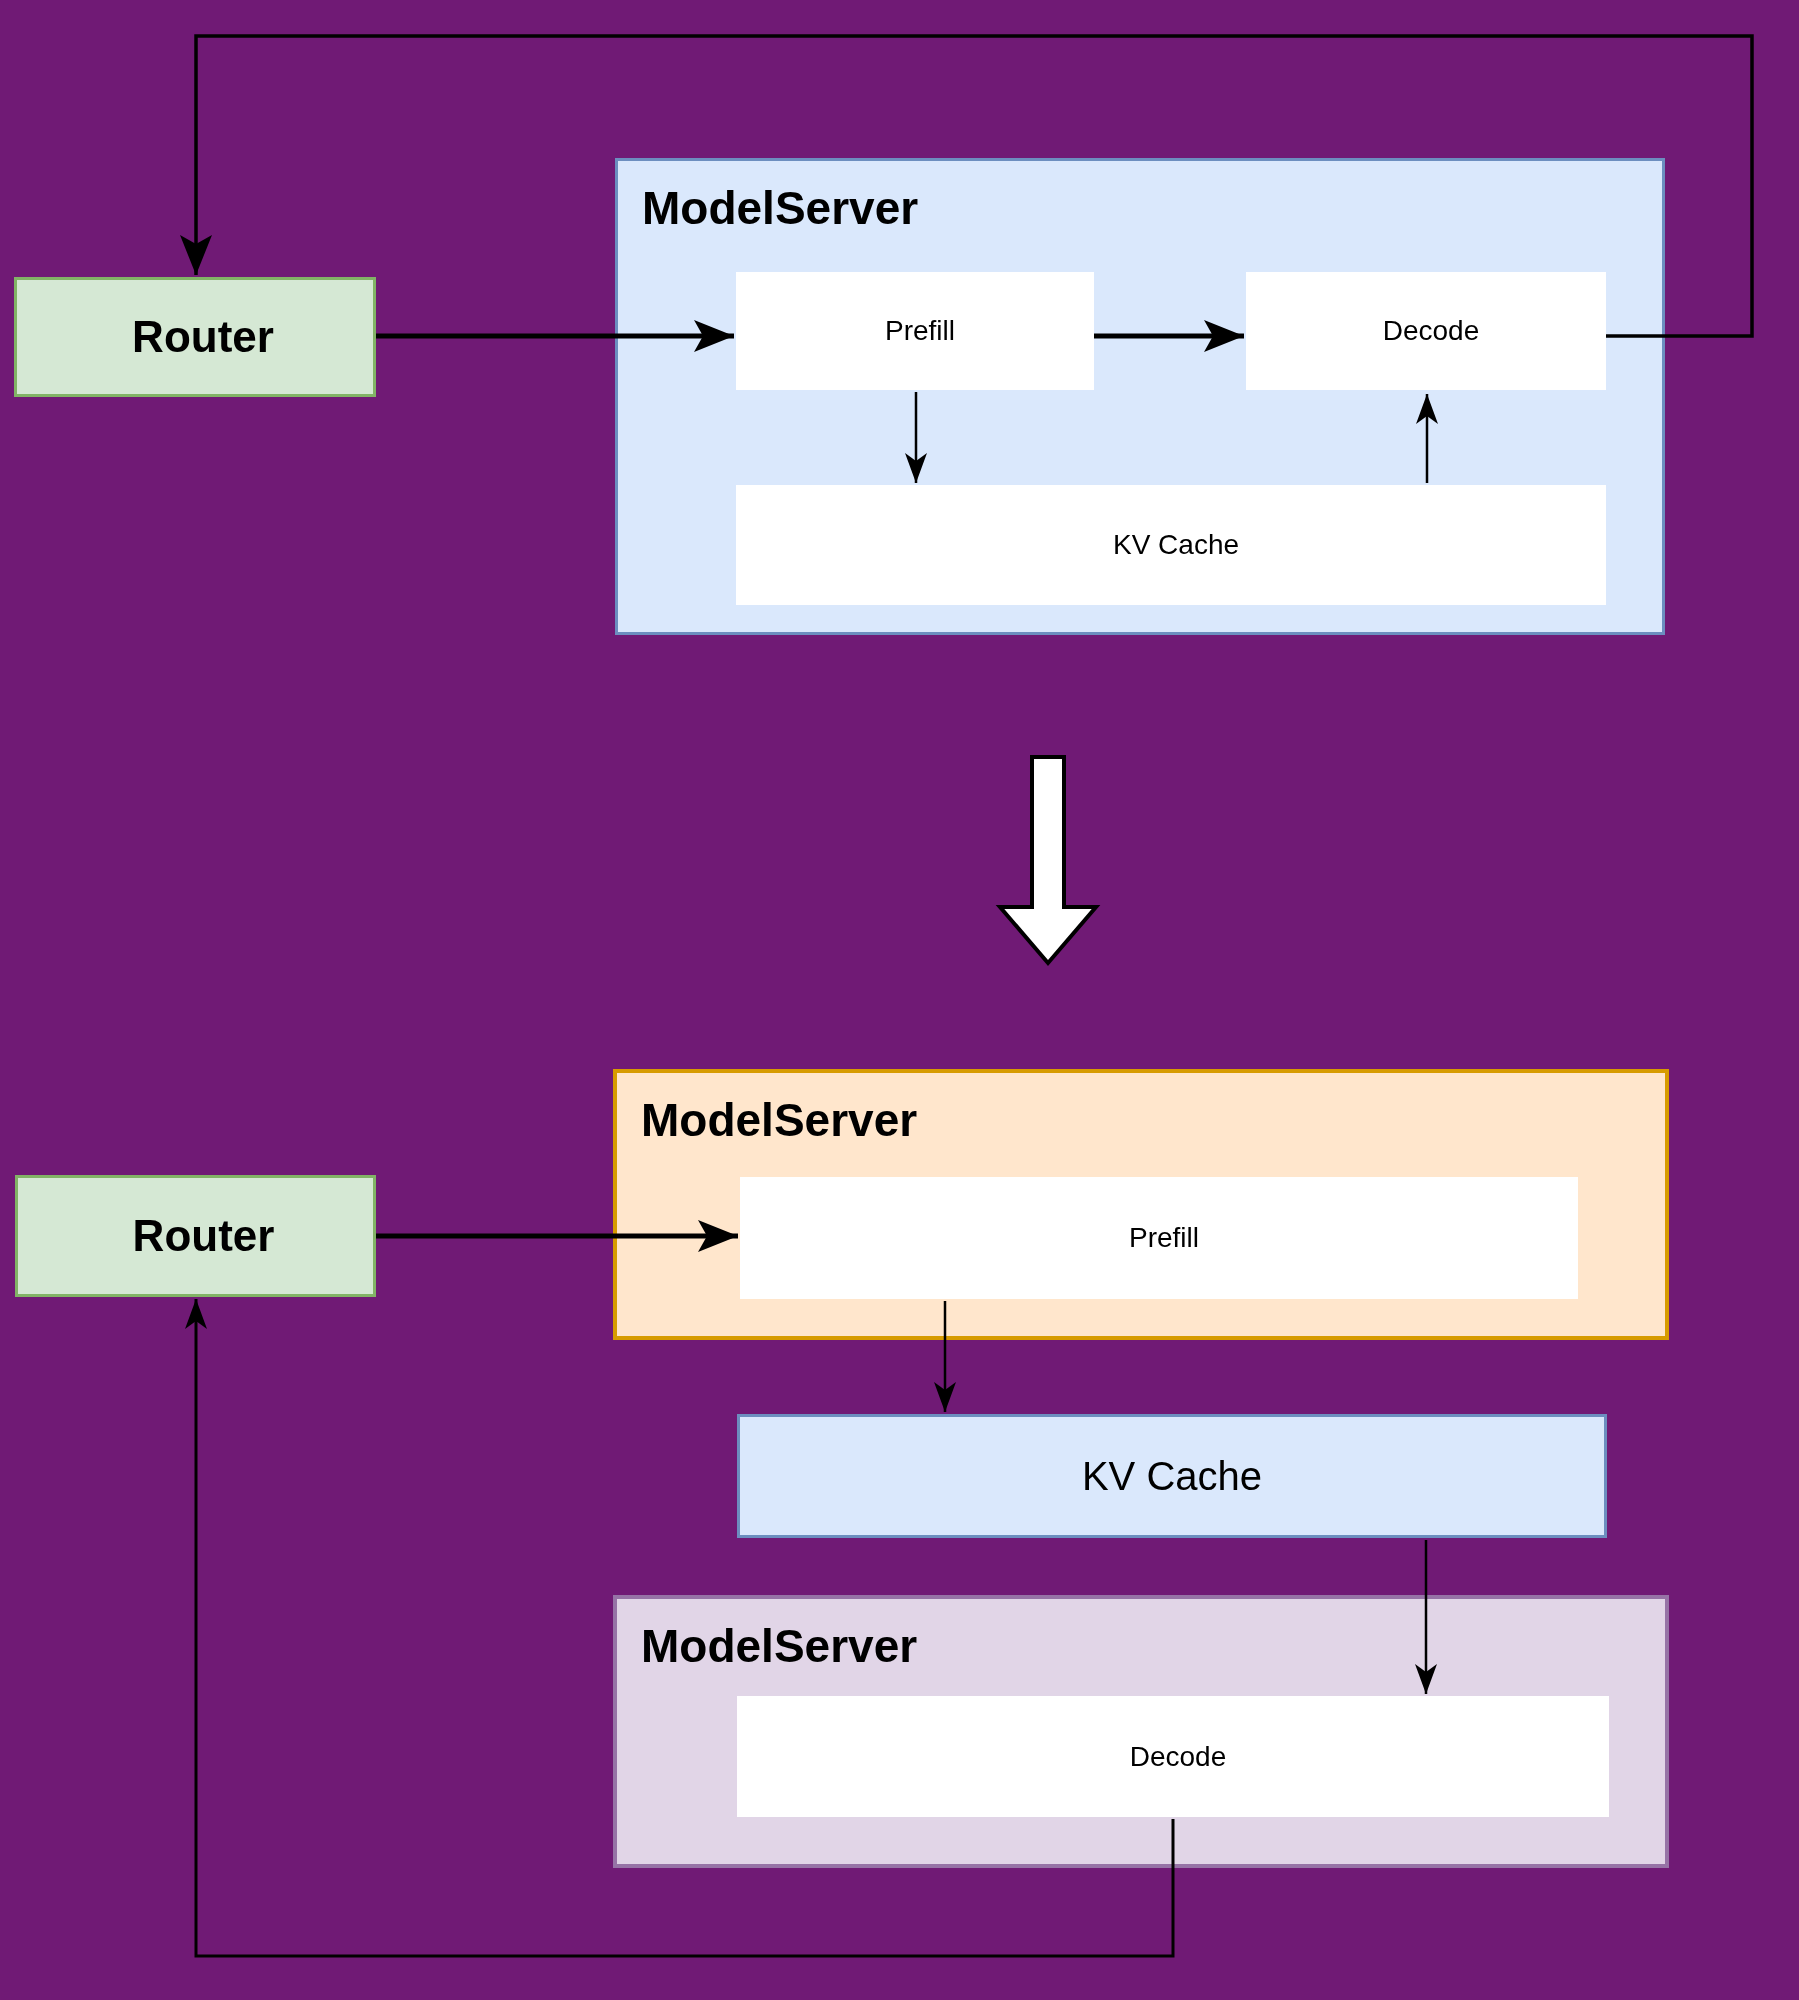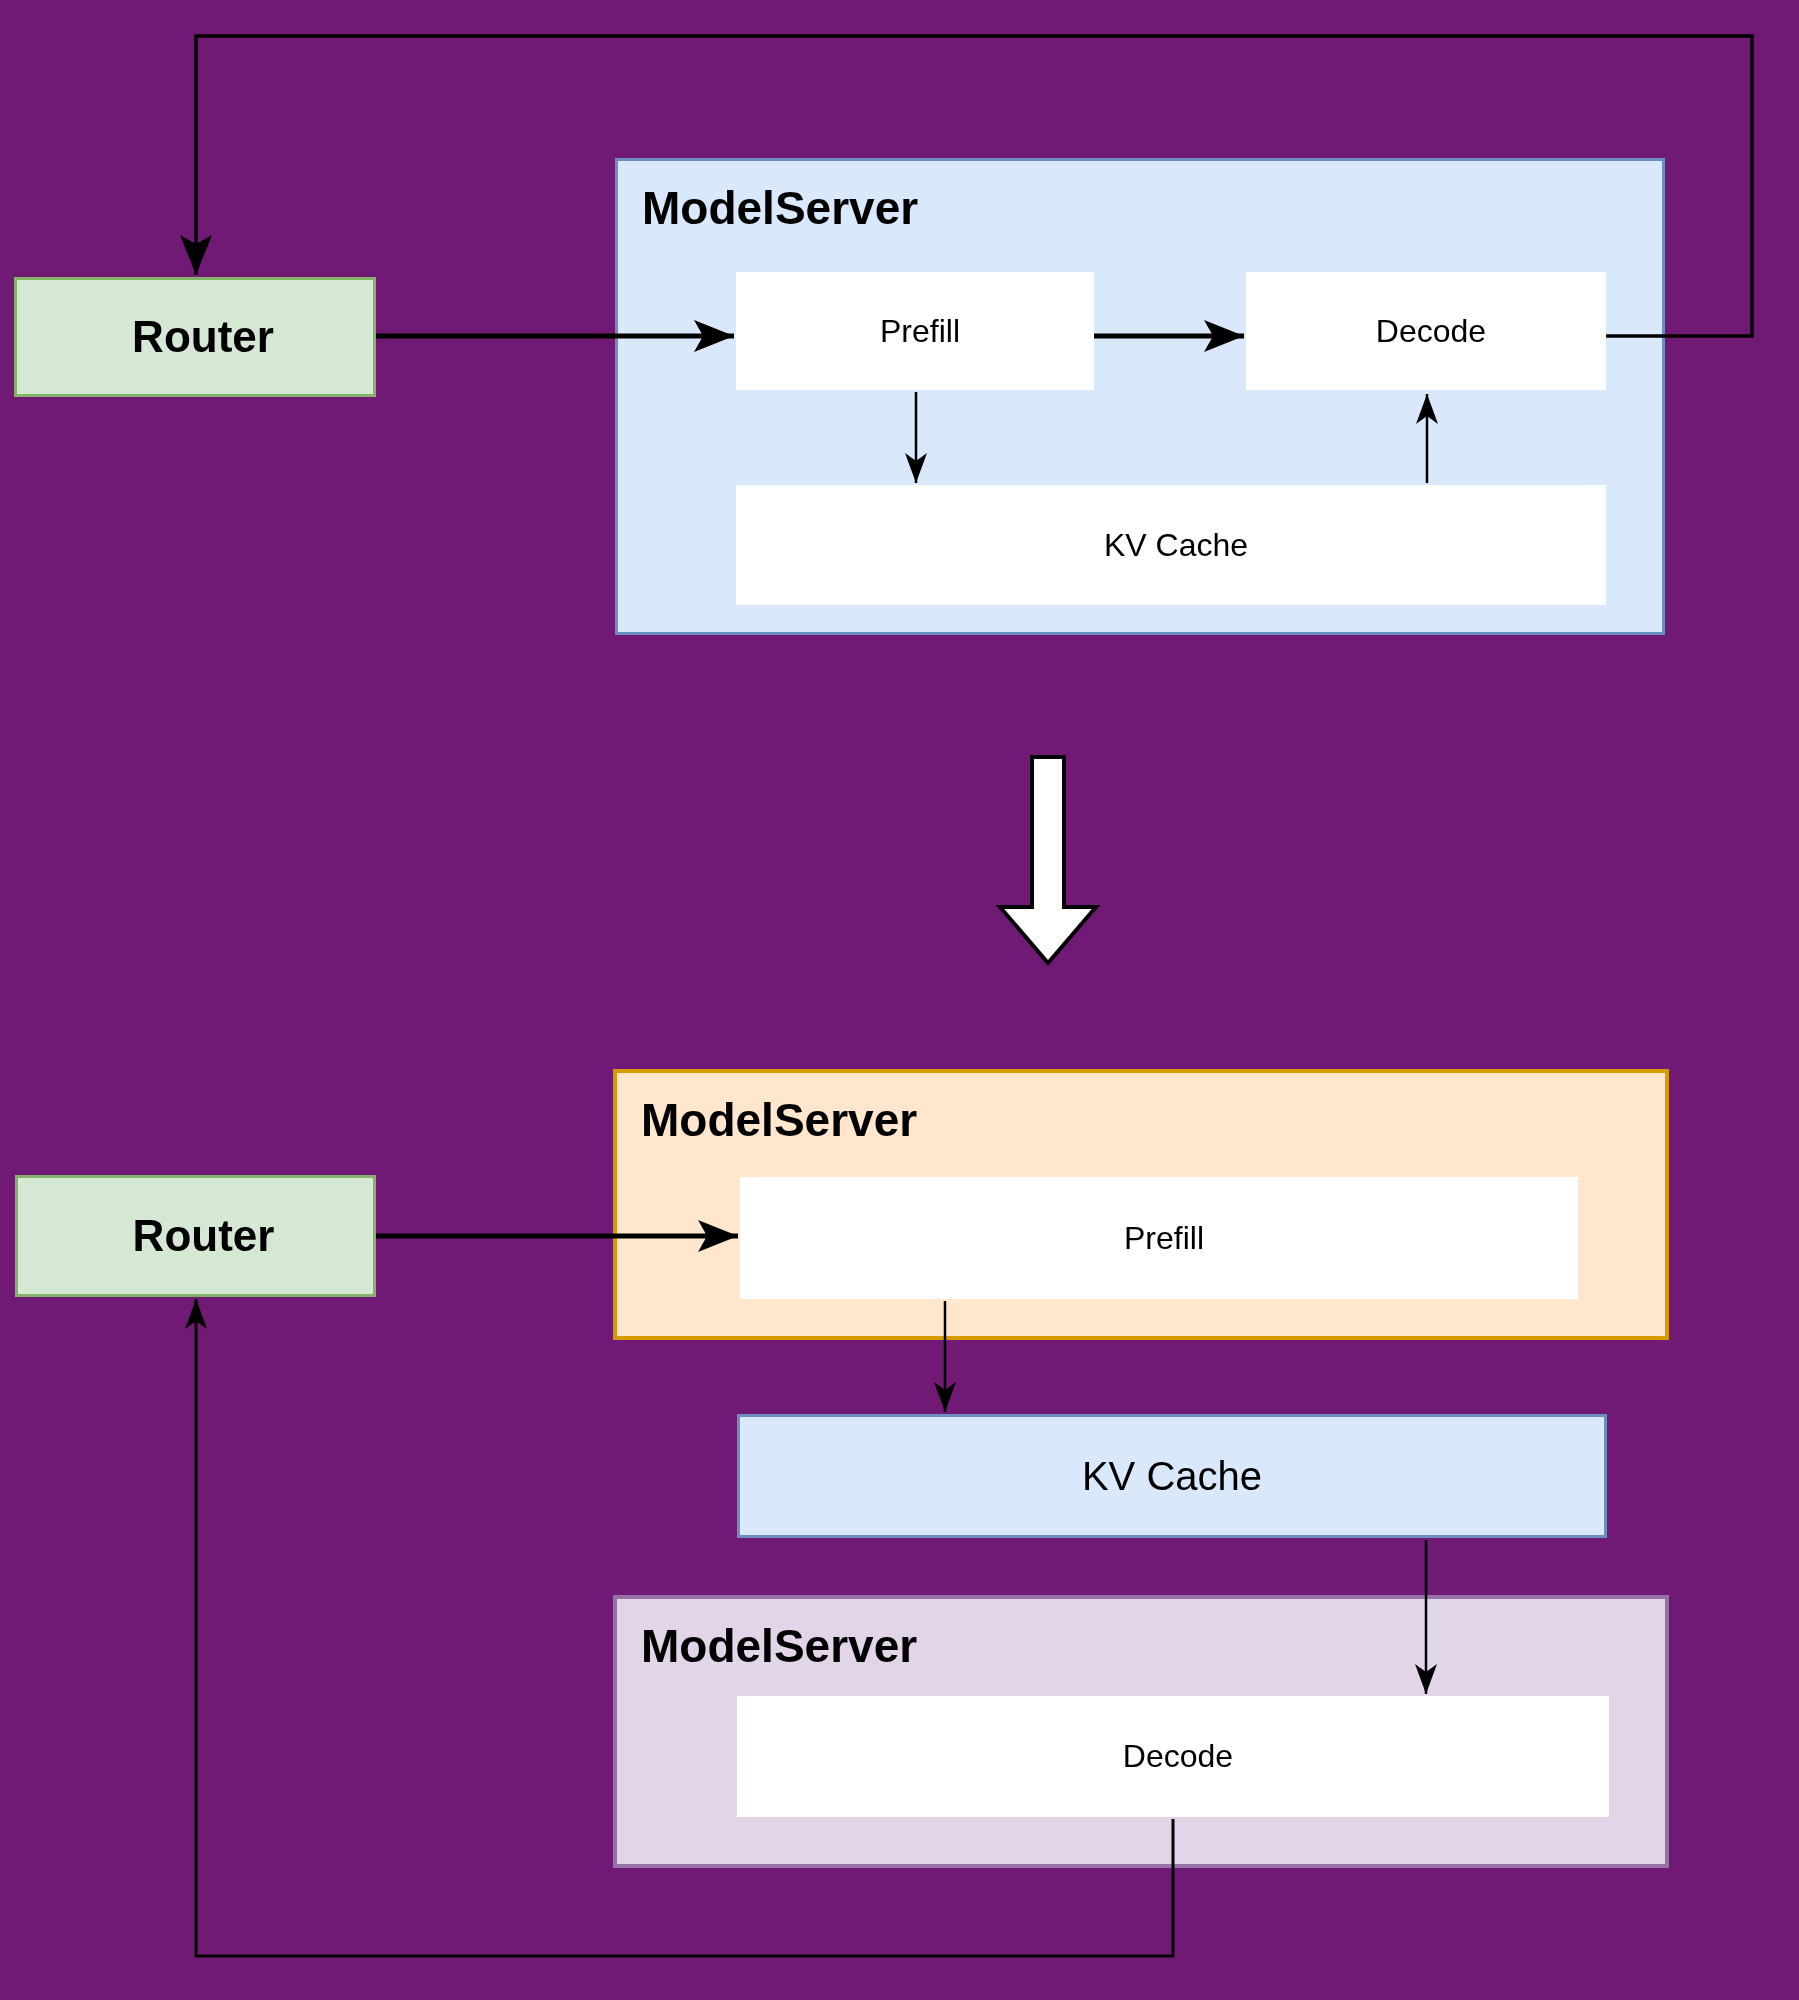--- a/index.html
+++ b/index.html
@@ -25,21 +25,21 @@
     position:absolute;box-sizing:border-box;
   }
   .container .label{
     position:absolute;left:24px;top:20px;
     font-weight:bold;font-size:46px;color:#000;
   }
   .container.blue{background:var(--blue-fill);border:3px solid var(--blue-stroke);}
   .container.orange{background:var(--orange-fill);border:4px solid var(--orange-stroke);}
   .container.purple{background:var(--purple-fill);border:4px solid var(--purple-stroke);}
   .whitebox{
-    background:#ffffff;font-size:32px;padding-left:10px;
+    background:#ffffff;font-size:28px;padding-left:10px;
   }
   .bluebox{
     background:var(--blue-fill);
     border:3px solid var(--blue-stroke);
     font-size:40px;
   }
   svg.wires{
     position:absolute;left:0;top:0;
     pointer-events:none;
   }

